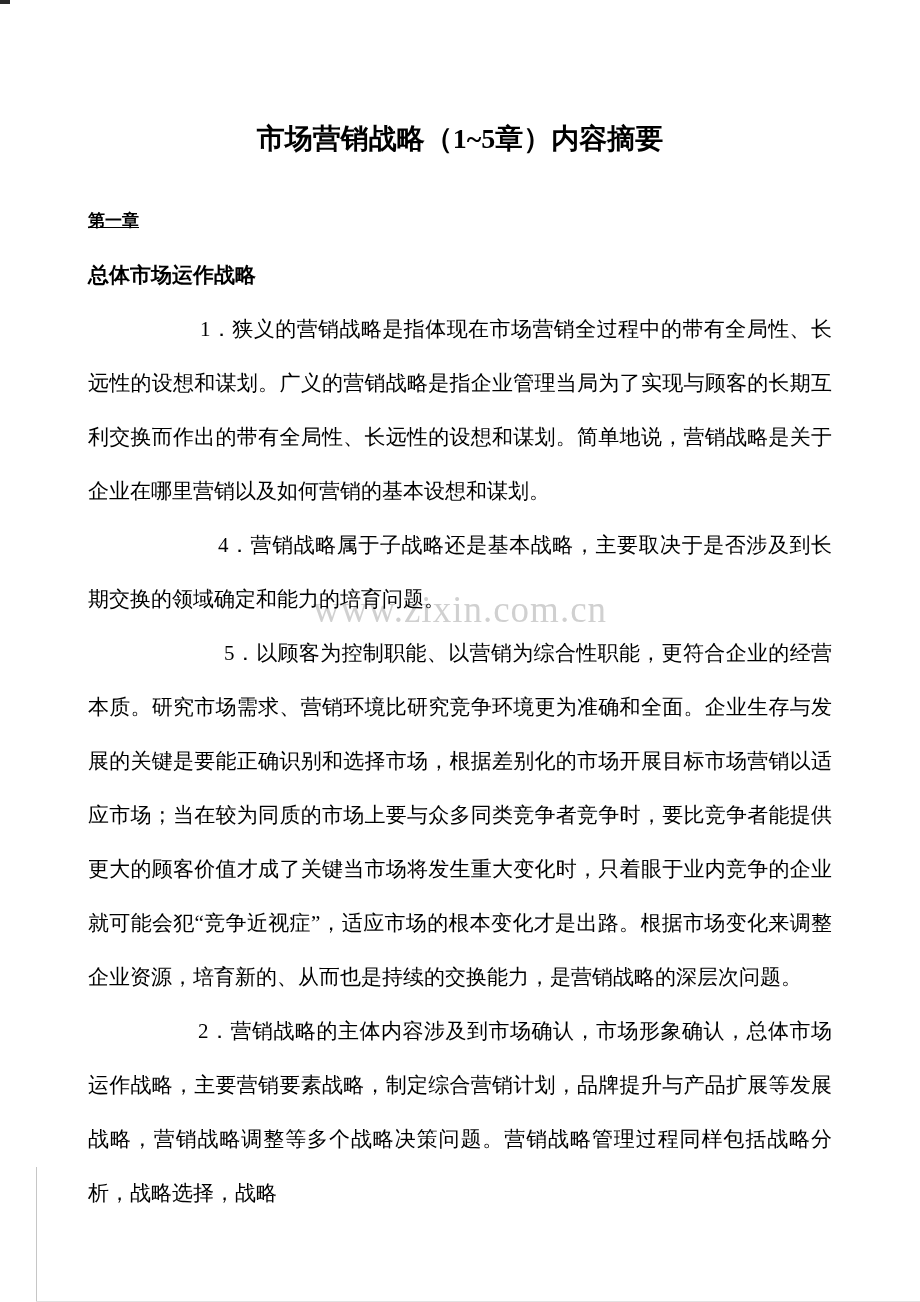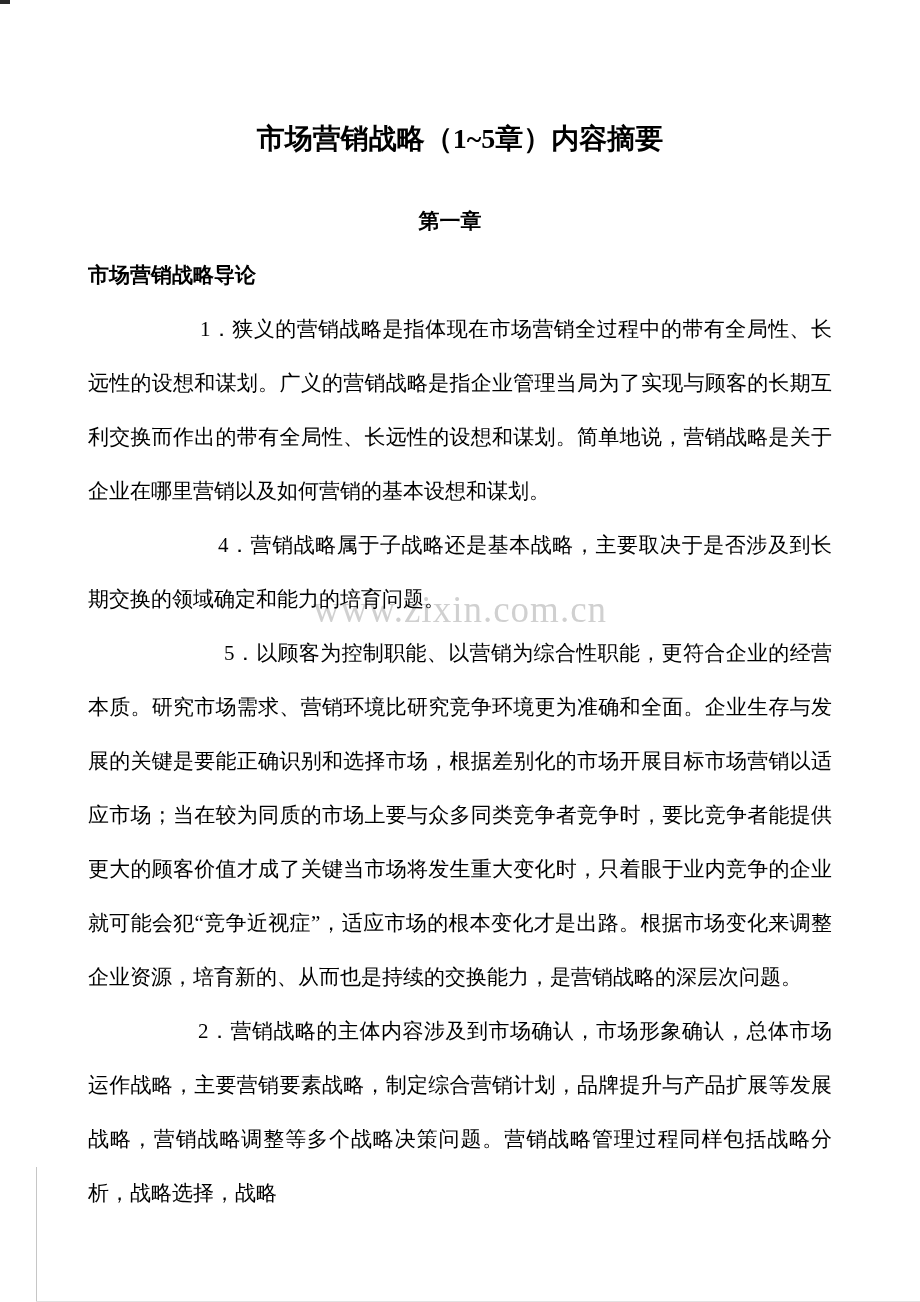--- a/index.html
+++ b/index.html
@@ -18,25 +18,26 @@
     font-size:21px;
     line-height:54px;
   }
   .content { position:relative; z-index:1; }
   .title {
     font-size:28px;
     font-weight:700;
     text-align:center;
   }
   .chapter {
-    font-size:21px;
+    font-size:17px;
     font-weight:700;
-    text-align:center;
+    text-align:left;
     padding-right:20px;
     margin-top:28px;
+    text-decoration:underline;
   }
   .section {
     font-size:21px;
     font-weight:700;
   }
   .para {
     text-align:justify;
   }
   .p1 { text-indent:112px; }
   .p2 { text-indent:130px; }
@@ -84,21 +85,21 @@
 <div class="page">
 
   <div class="watermark">www.zixin.com.cn</div>
 
   <div class="content">
 
     <h1 class="title">市场营销战略（1~5章）内容摘要</h1>
 
     <div class="chapter">第一章</div>
 
-    <div class="section">市场营销战略导论</div>
+    <div class="section">总体市场运作战略</div>
 
     <p class="para p1">1．狭义的营销战略是指体现在市场营销全过程中的带有全局性、长远性的设想和谋划。广义的营销战略是指企业管理当局为了实现与顾客的长期互利交换而作出的带有全局性、长远性的设想和谋划。简单地说，营销战略是关于企业在哪里营销以及如何营销的基本设想和谋划。</p>
 
     <p class="para p2">4．营销战略属于子战略还是基本战略，主要取决于是否涉及到长期交换的领域确定和能力的培育问题。</p>
 
     <p class="para p3">5．以顾客为控制职能、以营销为综合性职能，更符合企业的经营本质。研究市场需求、营销环境比研究竞争环境更为准确和全面。企业生存与发展的关键是要能正确识别和选择市场，根据差别化的市场开展目标市场营销以适应市场；当在较为同质的市场上要与众多同类竞争者竞争时，要比竞争者能提供更大的顾客价值才成了关键当市场将发生重大变化时，只着眼于业内竞争的企业就可能会犯“竞争近视症”，适应市场的根本变化才是出路。根据市场变化来调整企业资源，培育新的、从而也是持续的交换能力，是营销战略的深层次问题。</p>
 
     <p class="para p4">2．营销战略的主体内容涉及到市场确认，市场形象确认，总体市场运作战略，主要营销要素战略，制定综合营销计划，品牌提升与产品扩展等发展战略，营销战略调整等多个战略决策问题。营销战略管理过程同样包括战略分析，战略选择，战略</p>
 
   </div>

